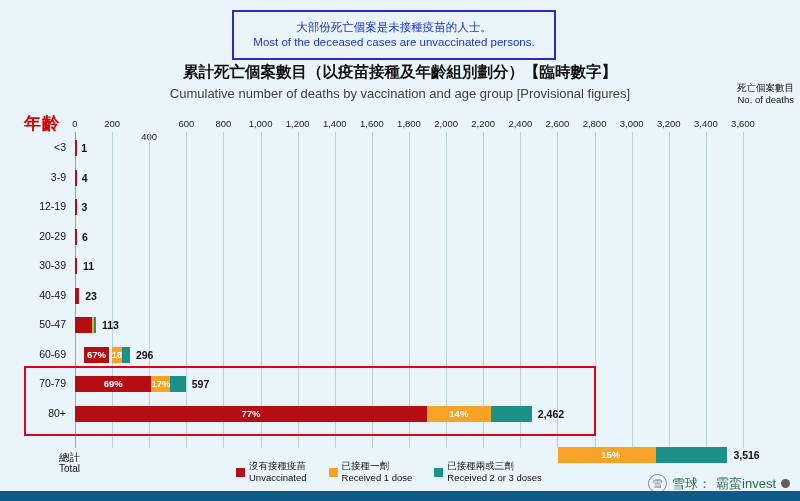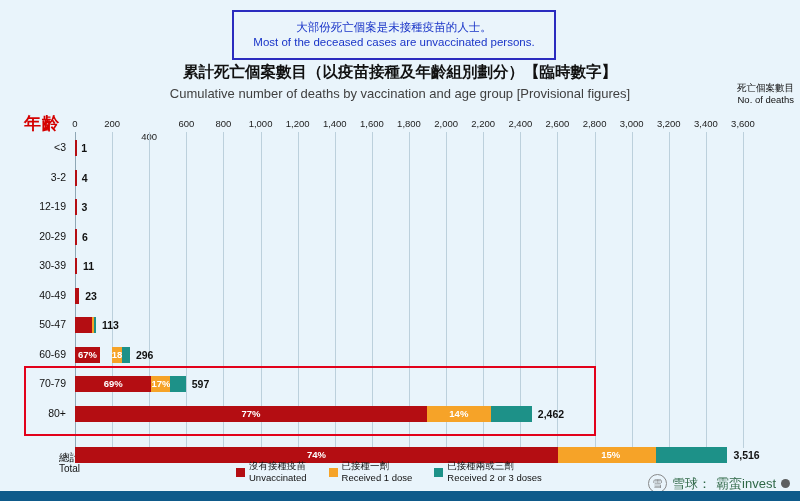--- a/index.html
+++ b/index.html
@@ -110,21 +110,21 @@
     </div>
   <div id="rows">
       <div class="rowlabel" style="top: 141px;">
         <div>&lt;3</div>
       </div>
       <div class="barrow" style="left: 75px; top: 140px; width: 668px;">
         <div class="seg unvax" style="left: 0px; width: 2px;"></div>
       </div>
       <div class="total" style="left: 81.1856px; top: 140px;">1</div>
       <div class="rowlabel" style="top: 170.5px;">
-        <div>3-2</div>
+        <div>3-9</div>
       </div>
       <div class="barrow" style="left: 75px; top: 169.5px; width: 668px;">
         <div class="seg unvax" style="left: 0px; width: 2px;"></div>
       </div>
       <div class="total" style="left: 81.7422px; top: 169.5px;">4</div>
       <div class="rowlabel" style="top: 200px;">
         <div>12-19</div>
       </div>
       <div class="barrow" style="left: 75px; top: 199px; width: 668px;">
         <div class="seg unvax" style="left: 0px; width: 2px;"></div>
@@ -157,21 +157,21 @@
       <div class="barrow" style="left: 75px; top: 317px; width: 668px;">
         <div class="seg unvax" style="left: 0px; width: 16.5144px;"></div>
         <div class="seg one" style="left: 16.5144px; width: 2.22667px;"></div>
         <div class="seg two" style="left: 18.7411px; width: 2.22667px;"></div>
       </div>
       <div class="total" style="left: 101.968px; top: 317px;">113</div>
       <div class="rowlabel" style="top: 347.5px;">
         <div>60-69</div>
       </div>
       <div class="barrow" style="left: 75px; top: 346.5px; width: 668px;">
-        <div class="seg unvax" style="left: 0px; width: 25px;">
+        <div class="seg unvax" style="left: 9px; width: 25px;">
           <div class="seglabel">67%</div>
         </div>
         <div class="seg one" style="left: 36.74px; width: 9.83444px;">
           <div class="seglabel">18%</div>
         </div>
         <div class="seg two" style="left: 46.5744px; width: 8.35px;"></div>
       </div>
       <div class="total" style="left: 135.924px; top: 346.5px;">296</div>
       <div class="rowlabel" style="top: 377px;">
         <div>70-79</div>
@@ -197,23 +197,20 @@
           <div class="seglabel">14%</div>
         </div>
         <div class="seg two" style="left: 415.83px; width: 41.0078px;"></div>
       </div>
       <div class="total" style="left: 537.838px; top: 405.5px;">2,462</div>
       <div class="rowlabel" style="top: 451px; padding-left: 14px;">
         <div>總計</div>
         <div class="sub">Total</div>
       </div>
       <div class="barrow" style="left: 75px; top: 447px; width: 668px;">
-        <div class="seg unvax" style="left: 0px; width: 482.816px;">
-          <div class="seglabel">74%</div>
-        </div>
         <div class="seg one" style="left: 482.816px; width: 106px;">
           <div class="seglabel">15%</div>
         </div>
         <div class="seg two" style="left: 580.603px; width: 71.81px;"></div>
       </div>
       <div class="total" style="left: 733.413px; top: 447px;">3,516</div>
     </div>
   <div id="hl">
       <div class="highlight" style="left: 24px; top: 366px; width: 568px; height: 65.5px;"></div>
     </div>

